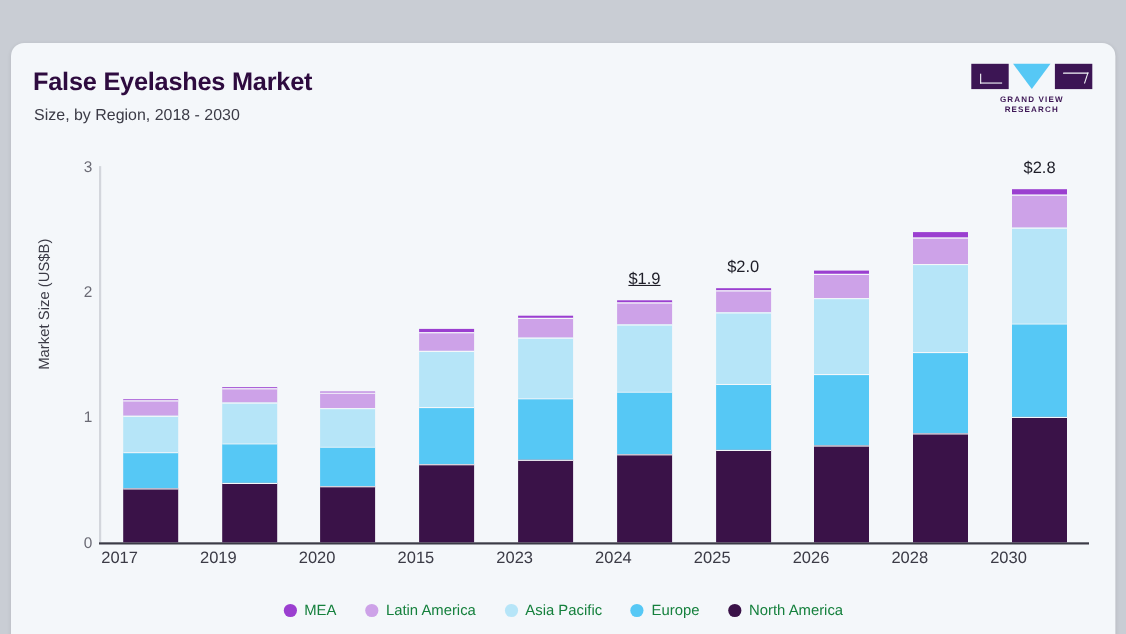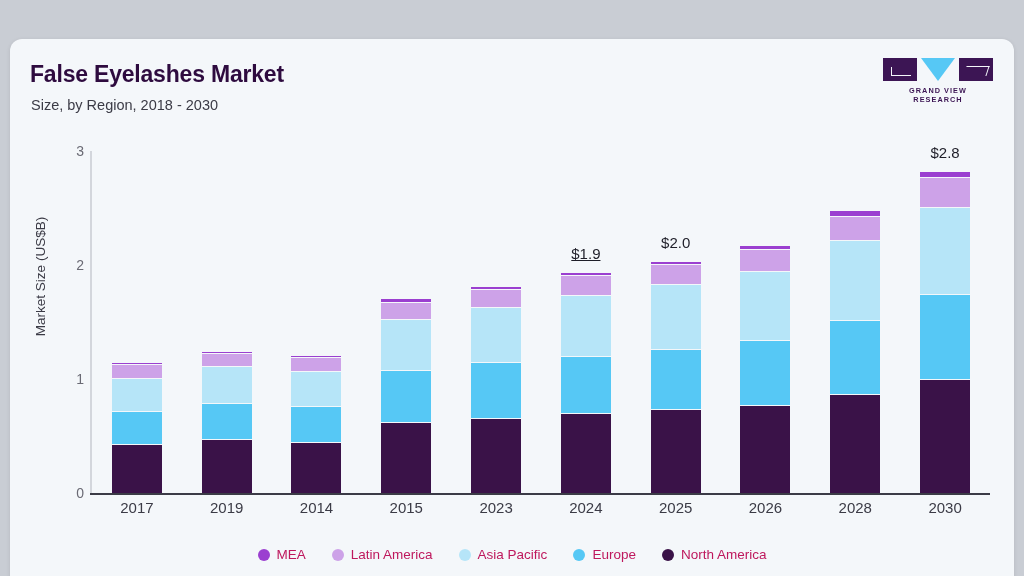--- a/index.html
+++ b/index.html
@@ -86,30 +86,30 @@
   }
   .stack { width: 50px; display: flex; flex-direction: column; }
   .seg { width: 100%; }
   .seg + .seg { border-top: 1.4px solid #f4f7fa; }
   .valuelabel {
     position: absolute; left: 0; width: 100%; text-align: center;
     font-size: 15px; color: #1e1e28;
   }
   .xtick {
     position: absolute; top: 348px; left: 0; width: 100%;
-    text-align: center; font-size: 15px; color: #3b3b46;
+    text-align: left; font-size: 15px; color: #3b3b46;
   }
   
   #legend {
     position: absolute; left: 0; top: 508px; width: 1004px;
     display: flex; justify-content: center; align-items: center; gap: 26px;
   }
   .legitem { display: flex; align-items: center; gap: 7px; }
   .legdot { width: 12px; height: 12px; border-radius: 50%; }
-  .legtext { font-size: 13.5px; color: #be185d; }
+  .legtext { font-size: 13.5px; color: #15803d; }
 </style>
 </head>
 <body>
 
 <div id="card">
 
   <div id="title">False Eyelashes Market</div>
   <div id="subtitle">Size, by Region, 2018 - 2030</div>
 
   <div id="logo">
@@ -155,21 +155,21 @@
           <div class="xtick">2019</div>
         </div>
         <div class="barcol">
           <div class="stack">
             <div class="seg" style="background: rgb(155, 63, 208); height: 1.14px;"></div>
             <div class="seg" style="background: rgb(205, 162, 232); height: 13.68px;"></div>
             <div class="seg" style="background: rgb(182, 229, 248); height: 35.34px;"></div>
             <div class="seg" style="background: rgb(86, 200, 245); height: 35.34px;"></div>
             <div class="seg" style="background: rgb(58, 18, 72); height: 51.3px;"></div>
           </div>
-          <div class="xtick">2014</div>
+          <div class="xtick">2020</div>
         </div>
         <div class="barcol">
           <div class="stack">
             <div class="seg" style="background: rgb(155, 63, 208); height: 2.28px;"></div>
             <div class="seg" style="background: rgb(205, 162, 232); height: 17.1px;"></div>
             <div class="seg" style="background: rgb(182, 229, 248); height: 51.3px;"></div>
             <div class="seg" style="background: rgb(86, 200, 245); height: 52.44px;"></div>
             <div class="seg" style="background: rgb(58, 18, 72); height: 70.68px;"></div>
           </div>
           <div class="xtick">2015</div>

